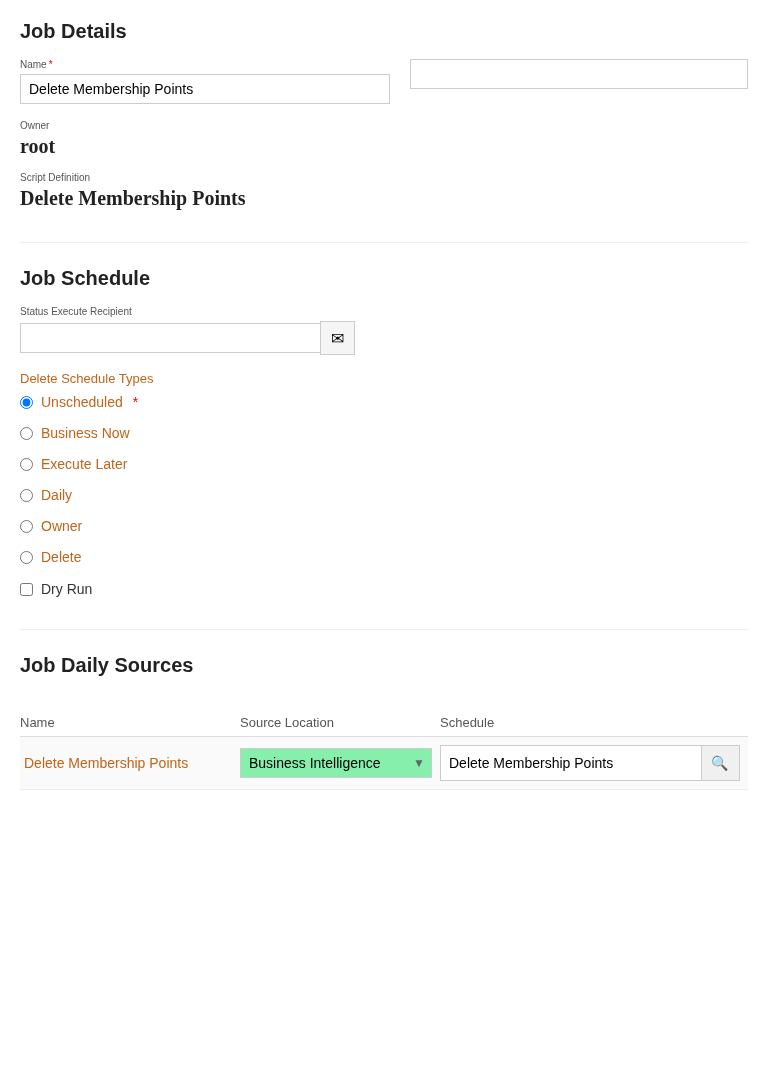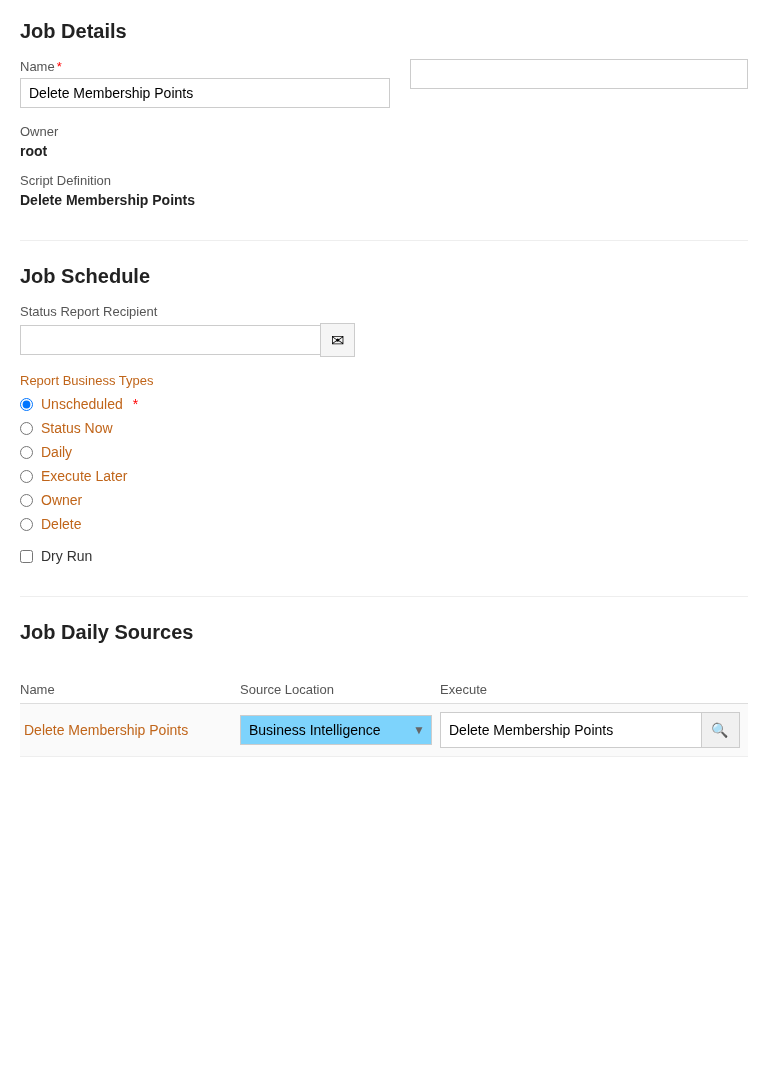--- a/index.html
+++ b/index.html
@@ -17,29 +17,30 @@
       font-weight: bold;
       color: #222;
       margin-bottom: 16px;
     }
 
     .section {
       margin-bottom: 32px;
     }
 
     .field-label {
-      font-size: 13px;
+      font-size: 10px;
       color: #555;
       margin-bottom: 4px;
     }
 
     .field-value {
-      font-size: 14px;
+      font-size: 20px;
       font-weight: bold;
       color: #222;
+      font-family: Liberation Serif, serif;
     }
 
     .form-row {
       display: flex;
       gap: 20px;
       margin-bottom: 16px;
     }
 
     .form-group {
       display: flex;
@@ -103,21 +104,21 @@
     .schedule-label {
       font-size: 13px;
       color: #c0651a;
       font-weight: normal;
       margin-bottom: 8px;
     }
 
     .radio-group {
       display: flex;
       flex-direction: column;
-      gap: 8px;
+      gap: 15px;
     }
 
     .radio-item {
       display: flex;
       align-items: center;
       gap: 8px;
       cursor: pointer;
     }
 
     .radio-item input[type="radio"] {
@@ -193,21 +194,21 @@
     }
 
     .data-sources-table td.details-col {
       flex: 1;
     }
 
     .source-select-wrapper {
       display: flex;
       align-items: center;
       border: 1px solid #ccc;
-      background: #7dd3fc;
+      background: #86efac;
     }
 
     .source-select-wrapper select {
       border: none;
       outline: none;
       padding: 6px 8px;
       font-size: 14px;
       background: transparent;
       flex: 1;
       -webkit-appearance: none;
@@ -285,48 +286,48 @@
     <div class="field-value">Delete Membership Points</div>
   </div>
 </section>
 
 <hr class="divider">
 
 <section class="section">
   <h2>Job Schedule</h2>
 
   <div class="field-row-inline">
-    <div class="field-label">Status Report Recipient</div>
+    <div class="field-label">Status Execute Recipient</div>
     <div class="status-recipient-row">
       <input type="text" style="width: 300px; border-right: none;">
       <button class="email-btn">
         <span>✉</span>
       </button>
     </div>
   </div>
 
   <div class="field-row-inline">
-    <div class="schedule-label">Report Business Types</div>
+    <div class="schedule-label">Delete Schedule Types</div>
     <div class="radio-group">
       <div class="radio-item">
         <input type="radio" name="scheduleType" id="unscheduled" checked="" style="">
         <label for="unscheduled">Unscheduled</label>
         <span class="required-star">*</span>
       </div>
       <div class="radio-item">
         <input type="radio" name="scheduleType" id="execute-now" style="">
-        <label for="execute-now">Status Now</label>
+        <label for="execute-now">Business Now</label>
+      </div>
+      <div class="radio-item">
+        <input type="radio" name="scheduleType" id="execute-later" style="">
+        <label for="execute-later">Execute Later</label>
       </div>
       <div class="radio-item">
         <input type="radio" name="scheduleType" id="daily" style="">
         <label for="daily">Daily</label>
-      </div>
-      <div class="radio-item">
-        <input type="radio" name="scheduleType" id="execute-later" style="">
-        <label for="execute-later">Execute Later</label>
       </div>
       <div class="radio-item">
         <input type="radio" name="scheduleType" id="weekly" style="">
         <label for="weekly">Owner</label>
       </div>
       <div class="radio-item">
         <input type="radio" name="scheduleType" id="monthly" style="">
         <label for="monthly">Delete</label>
       </div>
     </div>
@@ -345,21 +346,21 @@
 <section class="section">
   <h2>Job Daily Sources</h2>
 
   <br>
 
   <table class="data-sources-table">
     <thead>
       <tr>
         <th>Name</th>
         <th>Source Location</th>
-        <th>Execute</th>
+        <th>Schedule</th>
       </tr>
     </thead>
     <tbody>
       <tr class="data-row">
         <td class="name-col">
           <span>Delete Membership Points</span>
         </td>
         <td class="source-col">
           <div class="source-select-wrapper">
             <select>

